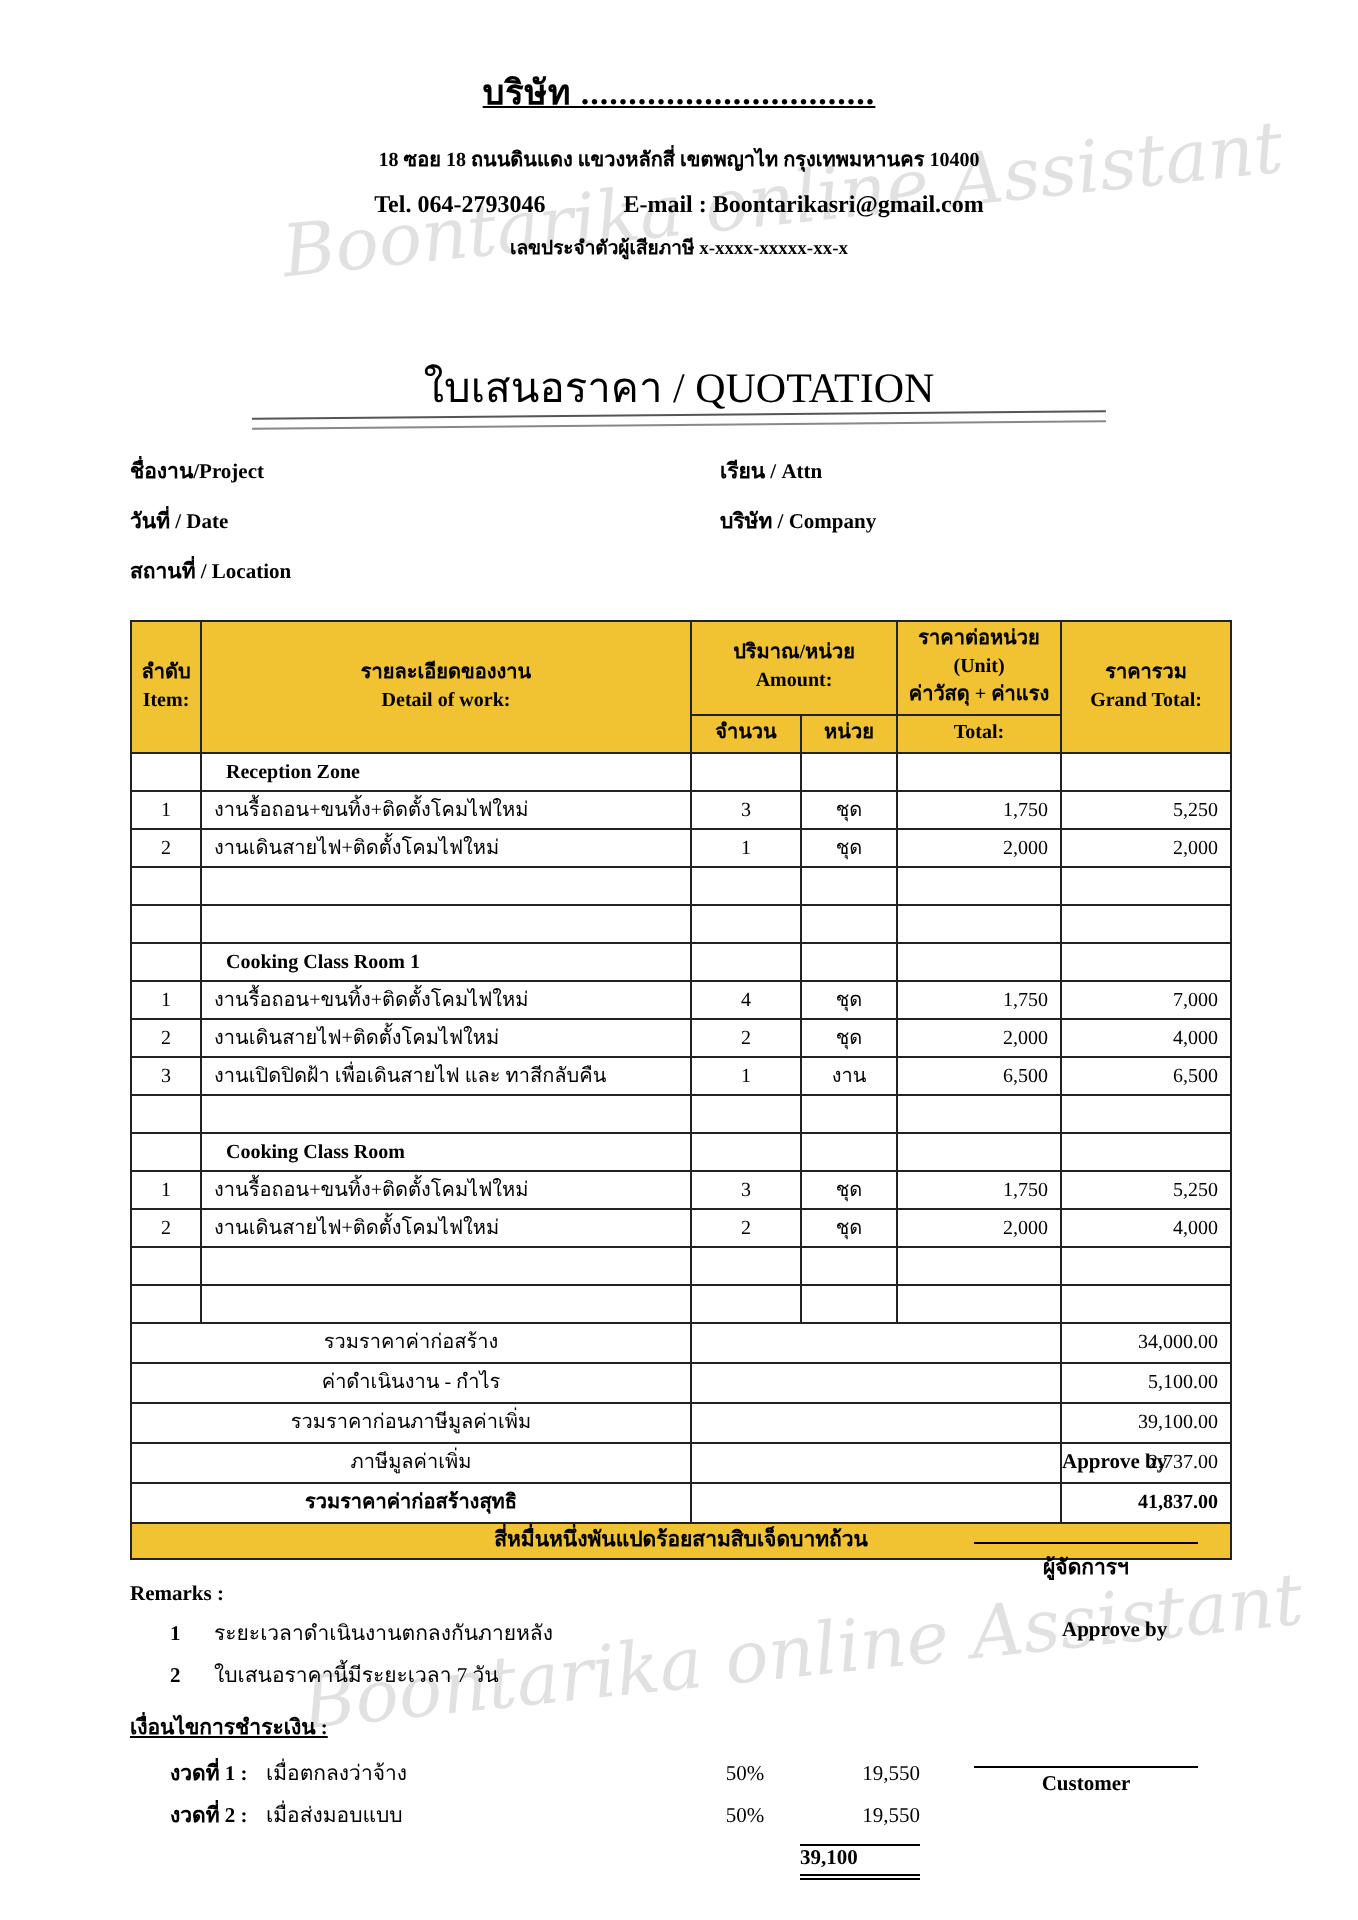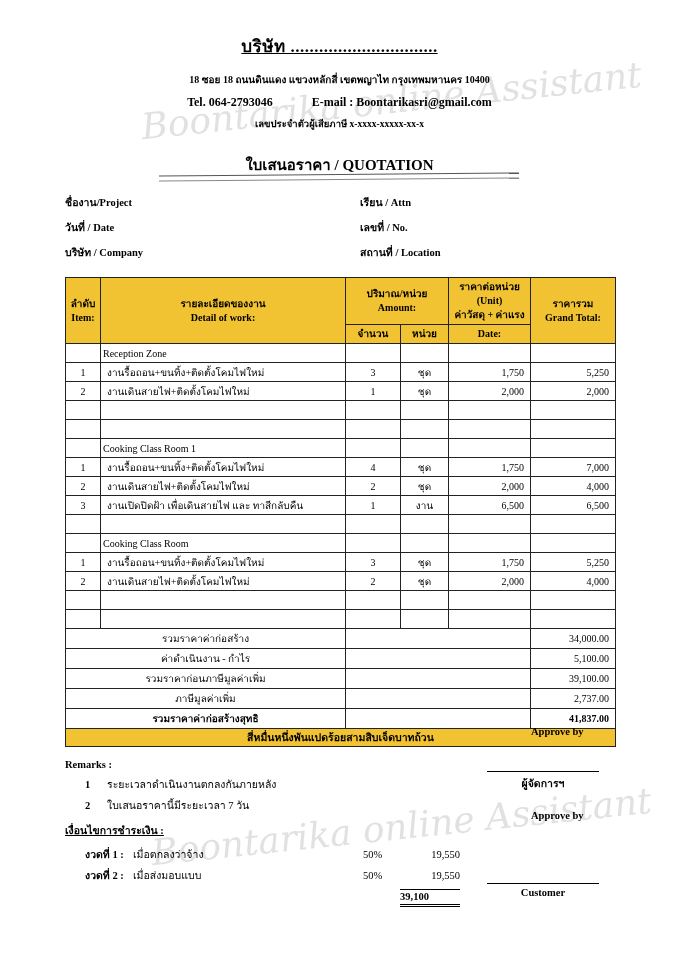--- a/index.html
+++ b/index.html
@@ -14,35 +14,35 @@
   .wm-bottom { top:806px; left:150px; }
 
   header { position:relative; padding-top:32px; text-align:center; z-index:1; }
   .company { font-size:17px; font-weight:bold; text-decoration:underline; letter-spacing:.5px; }
   .address { margin-top:13px; font-size:10px; font-weight:bold; }
   .contact { margin-top:8px; font-size:12px; font-weight:bold; }
   .contact span { margin:0 18px; }
   .tax { margin-top:6px; font-size:9.5px; font-weight:bold; }
 
   .doc-title { position:relative; margin-top:22px; text-align:center; z-index:1; }
-  .doc-title .t { position:relative; display:inline-block; font-size:15px; font-weight:bold; padding:0 28px 3px; }
+  .doc-title .t { position:relative; display:inline-block; font-size:21px; font-weight:normal; padding:0 28px 3px;margin-top:24px; }
   .doc-title .t::after { content:""; position:absolute; left:-58px; right:-58px; bottom:0; height:4px;
     border-top:1px solid #555; border-bottom:1px solid #888; transform:rotate(-0.5deg); }
 
   .info { position:relative; margin:14px 65px 0; display:grid; grid-template-columns:295px 1fr; row-gap:8px;
     font-size:10.5px; font-weight:bold; z-index:1; }
 
   table.quote { position:relative; z-index:1; margin:16px 64px 0 65px; width:550px; border-collapse:collapse;
     font-size:10px; table-layout:fixed; }
   .quote th, .quote td { border:1px solid var(--border,#222); }
   .quote th { background:var(--table-header-bg,#f1c232); font-weight:bold; text-align:center; padding:2px 1px; line-height:14px; font-size:10px; }
   .quote td { height:19px; padding:1px 4px; line-height:13px; }
   .quote td.c { text-align:center; }
   .quote td.r { text-align:right; padding-right:6px; }
-  .quote td.section { font-weight:normal; padding-left:2px; }
+  .quote td.section { font-weight:bold; padding-left:12px; }
   .quote td.desc { padding-left:6px; }
   .summary-row td { height:20px; }
   .summary-row .sum-label { text-align:center; }
   .summary-row.bold td { font-weight:bold; }
   .words-row td { background:var(--table-header-bg,#f1c232); font-weight:bold; text-align:center; height:18px; font-size:10.5px; }
 
   .remarks { position:relative; margin:12px 0 0 65px; width:440px; font-size:10.5px; z-index:1;font-family:Liberation Serif, serif; }
   .remarks-title { font-weight:bold; margin-bottom:4px; }
   .remark-row { display:flex; line-height:21px; }
   .remark-row .rn { width:22px; margin-left:20px; font-weight:bold; }
@@ -81,21 +81,20 @@
   </header>
 
   <div class="doc-title">
     <span class="t">ใบเสนอราคา / QUOTATION</span>
   </div>
 
   <div class="info">
     <div>ชื่องาน/Project</div>
     <div>เรียน / Attn</div>
     <div>วันที่ / Date</div>
-    <div>เลขที่ / No.</div>
     <div>บริษัท / Company</div>
     <div>สถานที่ / Location</div>
   </div>
 
   <table class="quote">
     <colgroup>
       <col style="width:35px">
         <col style="width:245px">
         <col style="width:55px">
       <col style="width:48px">
@@ -121,21 +120,21 @@
           <div>ค่าวัสดุ + ค่าแรง</div>
         </th>
         <th rowspan="2">
           <div>ราคารวม</div>
           <div>Grand Total:</div>
         </th>
       </tr>
       <tr>
         <th>จำนวน</th>
         <th>หน่วย</th>
-        <th>Date:</th>
+        <th>Total:</th>
       </tr>
     </thead>
     <tbody>
         <tr>
           <td class="c"></td>
           <td class="section">Reception Zone</td>
           <td class="c"></td>
           <td class="c"></td>
           <td class="r"></td>
           <td class="r"></td>

